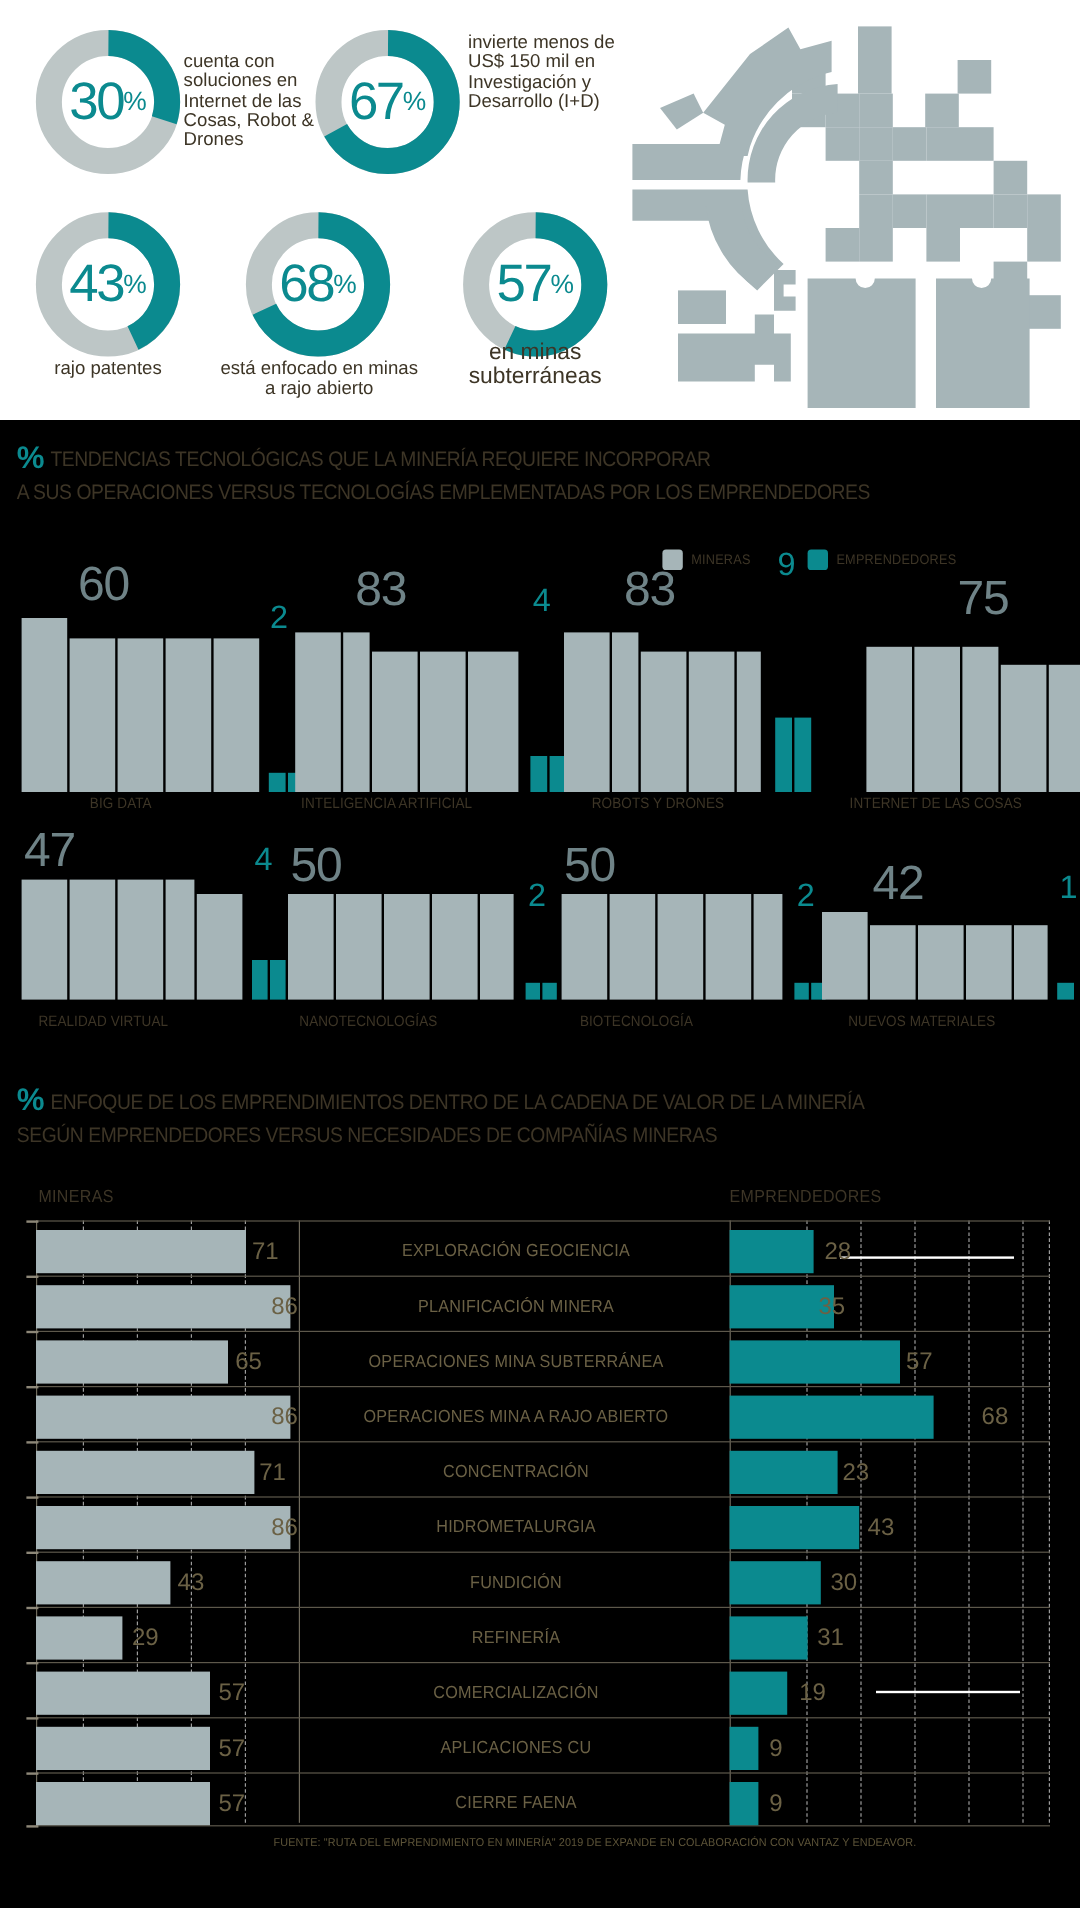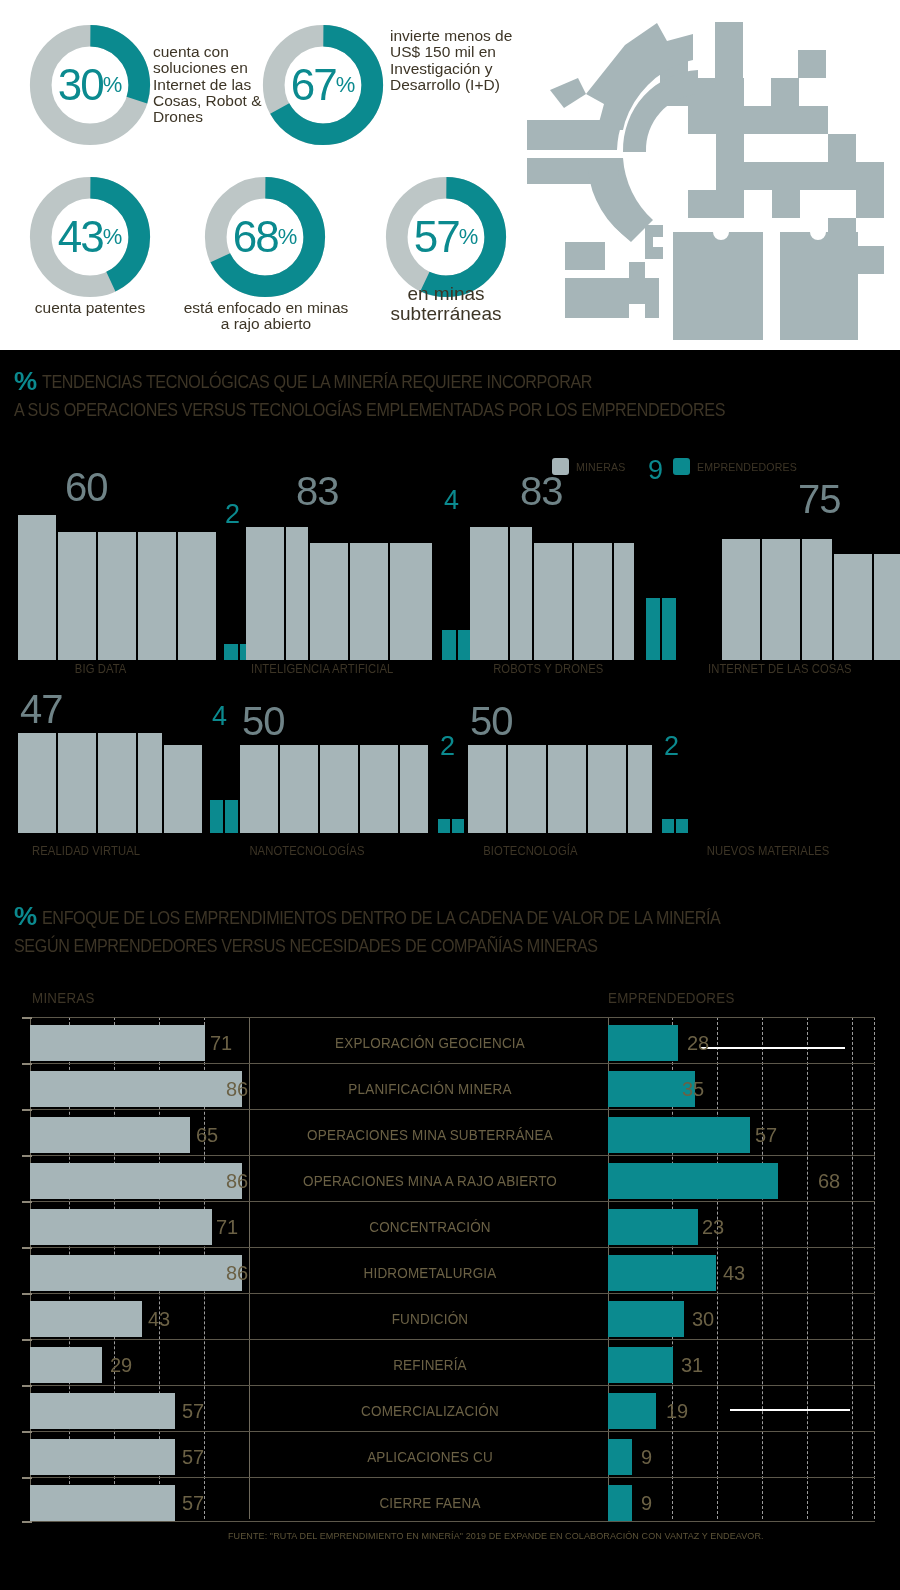--- a/index.html
+++ b/index.html
@@ -148,21 +148,21 @@
     <div class="donut" style="width:130px;height:130px;">
       <svg width="130" height="130" viewBox="0 0 42 42">
         <circle cx="21" cy="21" r="15.9155" fill="#fff" stroke="#bdc6c6" stroke-width="7"></circle>
         <circle cx="21" cy="21" r="15.9155" fill="none" stroke="#0b8a8f" stroke-width="7" stroke-dasharray="43 57" stroke-dashoffset="25"></circle>
       </svg>
       <div class="donut-label">
         <span class="donut-num" style="font-size:44px;">43</span>
         <span class="donut-pct" style="font-size:22px;">%</span>
       </div>
     </div>
-    <div class="donut-cap below" style="left:-8px;top:128px;width:146px;font-size:15.5px;">cuenta patentes</div>
+    <div class="donut-cap below" style="left:-8px;top:128px;width:146px;font-size:15.5px;">rajo patentes</div>
   </div>
 
   <div class="donut-wrap" style="left:200px;top:172px;">
     <div class="donut" style="width:130px;height:130px;">
       <svg width="130" height="130" viewBox="0 0 42 42">
         <circle cx="21" cy="21" r="15.9155" fill="#fff" stroke="#bdc6c6" stroke-width="7"></circle>
         <circle cx="21" cy="21" r="15.9155" fill="none" stroke="#0b8a8f" stroke-width="7" stroke-dasharray="68 32" stroke-dashoffset="25"></circle>
       </svg>
       <div class="donut-label">
         <span class="donut-num" style="font-size:44px;">68</span>
@@ -288,20 +288,30 @@
     <div class="seg" style="left:80px;width:38px;height:88px;"></div>
     <div class="seg" style="left:120px;width:38px;height:88px;"></div>
     <div class="seg" style="left:160px;width:24px;height:88px;"></div>
     <div class="seg t" style="left:194px;width:12px;height:14px;"></div>
     <div class="seg t" style="left:208px;width:12px;height:14px;"></div>
     <div class="bval" style="left:2px;top:-44px;">50</div>
     <div class="bval t" style="left:196px;top:-12px;">2</div>
   </div>
   <div class="bcat" style="left:478px;top:494px;">BIOTECNOLOGÍA</div>
 
+  <div class="bargroup" style="left:685px;top:410px;width:210px;height:73px;">
+    <div class="seg" style="left:0;width:38px;height:73px;"></div>
+    <div class="seg" style="left:40px;width:38px;height:62px;"></div>
+    <div class="seg" style="left:80px;width:38px;height:62px;"></div>
+    <div class="seg" style="left:120px;width:38px;height:62px;"></div>
+    <div class="seg" style="left:160px;width:28px;height:62px;"></div>
+    <div class="seg t" style="left:196px;width:14px;height:14px;"></div>
+    <div class="bval" style="left:42px;top:-44px;">42</div>
+    <div class="bval t" style="left:198px;top:-34px;">1</div>
+  </div>
   <div class="bcat" style="left:700px;top:494px;">NUEVOS MATERIALES</div>
 </div>
 <div id="rule-mid"></div>
 
 <div id="sec-table">
 
   <span class="pct-mark" style="left:14px;top:28px;">%</span>
   <div class="sec-title" style="left:42px;top:31px;">ENFOQUE DE LOS EMPRENDIMIENTOS DENTRO DE LA CADENA DE VALOR DE LA MINERÍA</div>
   <div class="sec-title" style="left:14px;top:59px;">SEGÚN EMPRENDEDORES VERSUS NECESIDADES DE COMPAÑÍAS MINERAS</div>
 

